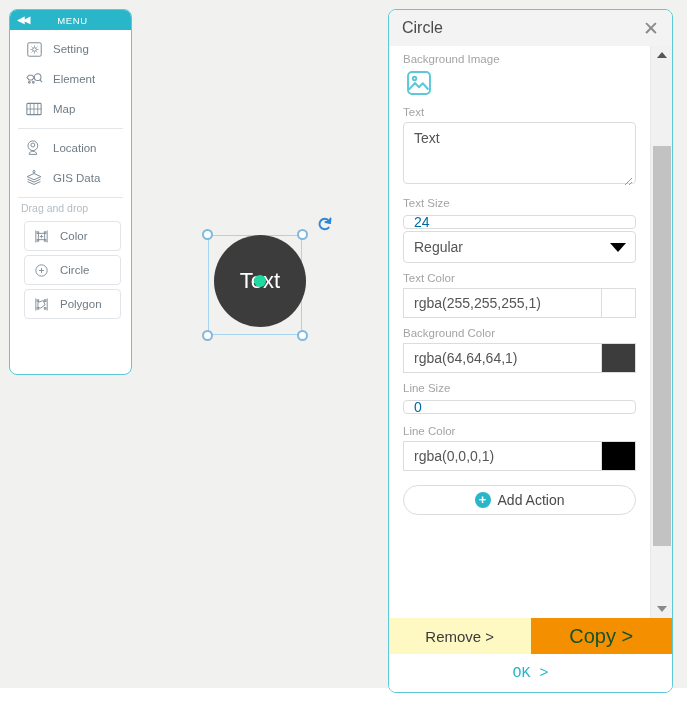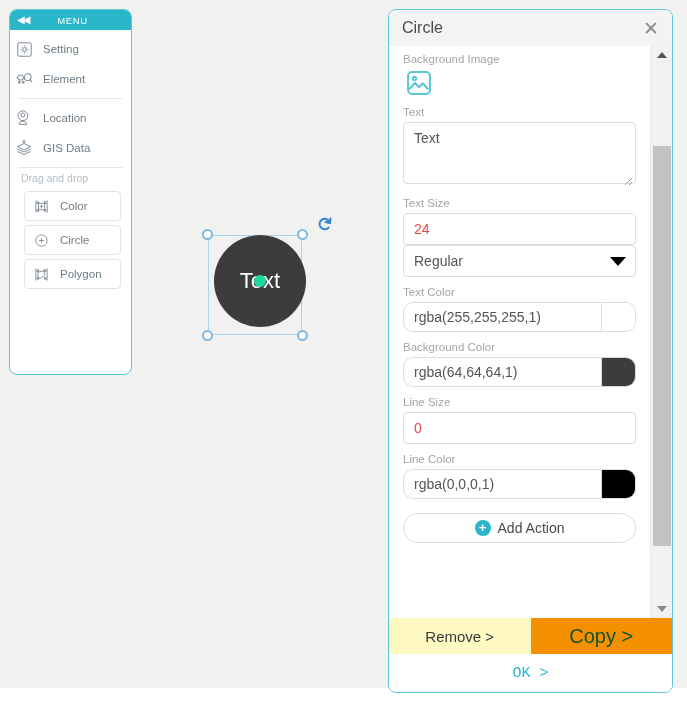--- a/index.html
+++ b/index.html
@@ -59,21 +59,21 @@
   .menu-group { padding: 4px 0 4px 0; }
   .menu-divider {
     height: 1px;
     background: #e4e7ea;
     margin: 0 8px;
   }
   .menu-item {
     display: flex;
     align-items: center;
     gap: 9px;
-    padding: 5px 0 5px 4px;
+    padding: 5px 0 5px 14px;
     color: #6f7b84;
     font-size: 11.5px;
     cursor: pointer;
   }
   .menu-item .ico {
     width: 20px; height: 20px;
     display: flex; align-items: center; justify-content: center;
     color: #8b99a3;
     flex: 0 0 20px;
   }
@@ -208,26 +208,26 @@
     overflow: hidden;
   }
   .field-label {
     color: #a4a4a4;
     font-size: 11.5px;
     margin: 9px 0 4px 0;
   }
   .field-label.first { margin-top: 3px; }
   .txt-input {
     width: 100%;
-    height: 32px;
+    height: 14px;
     border: 1px solid #dcdcdc;
     border-radius: 4px;
     padding: 0 10px;
     font-size: 14px;
-    color: #ef4444;
+    color: #0369a1;
     font-family: "Liberation Sans", sans-serif;
     background: #fff;
     line-height: 28px;
   }
   .txt-area {
     width: 100%;
     height: 62px;
     border: 1px solid #dcdcdc;
     border-radius: 4px;
     padding: 7px 10px;
@@ -263,21 +263,21 @@
     margin-top: -4px;
     width: 0; height: 0;
     border-left: 8px solid transparent;
     border-right: 8px solid transparent;
     border-top: 9px solid #000;
   }
   .color-row {
     display: flex;
     align-items: stretch;
     border: 1px solid #dcdcdc;
-    border-radius: 10px;
+    border-radius: 0;
     overflow: hidden;
     height: 30px;
     background: #fff;
   }
   .color-val {
     flex: 1;
     padding: 0 10px;
     font-size: 14px;
     color: #555;
     line-height: 28px;
@@ -441,20 +441,29 @@
           <path d="M2.5 9.5 5 6.5h4l2.5 3-2.5 3H5z"></path>
           <circle cx="16" cy="9" r="4.2"></circle>
           <path d="M18.8 12.4 21.6 15.4"></path>
           <circle cx="5.5" cy="15.5" r="1.1"></circle>
           <circle cx="10.5" cy="15.5" r="1.1"></circle>
         </svg>
       </span>
       <span>Element</span>
     </div>
 
+    <div class="menu-item">
+      <span class="ico">
+        <svg viewBox="0 0 24 24" width="18" height="18" fill="none" stroke="#7e8a94" stroke-width="1.4">
+          <rect x="2.5" y="4.5" width="19" height="15" rx="1"></rect>
+          <path d="M2.5 12h19M12 4.5v15M7 4.5v15M17 4.5v15" stroke-width="1.1"></path>
+        </svg>
+      </span>
+      <span>Map</span>
+    </div>
   </div>
 
   <div class="menu-divider"></div>
 
   <div class="menu-group">
     <div class="menu-item">
       <span class="ico">
         <svg viewBox="0 0 24 24" width="18" height="18" fill="none" stroke="#7e8a94" stroke-width="1.3">
           <rect x="4" y="2.5" width="13" height="13" rx="6.5"></rect>
           <circle cx="10.5" cy="8" r="2.6"></circle>

